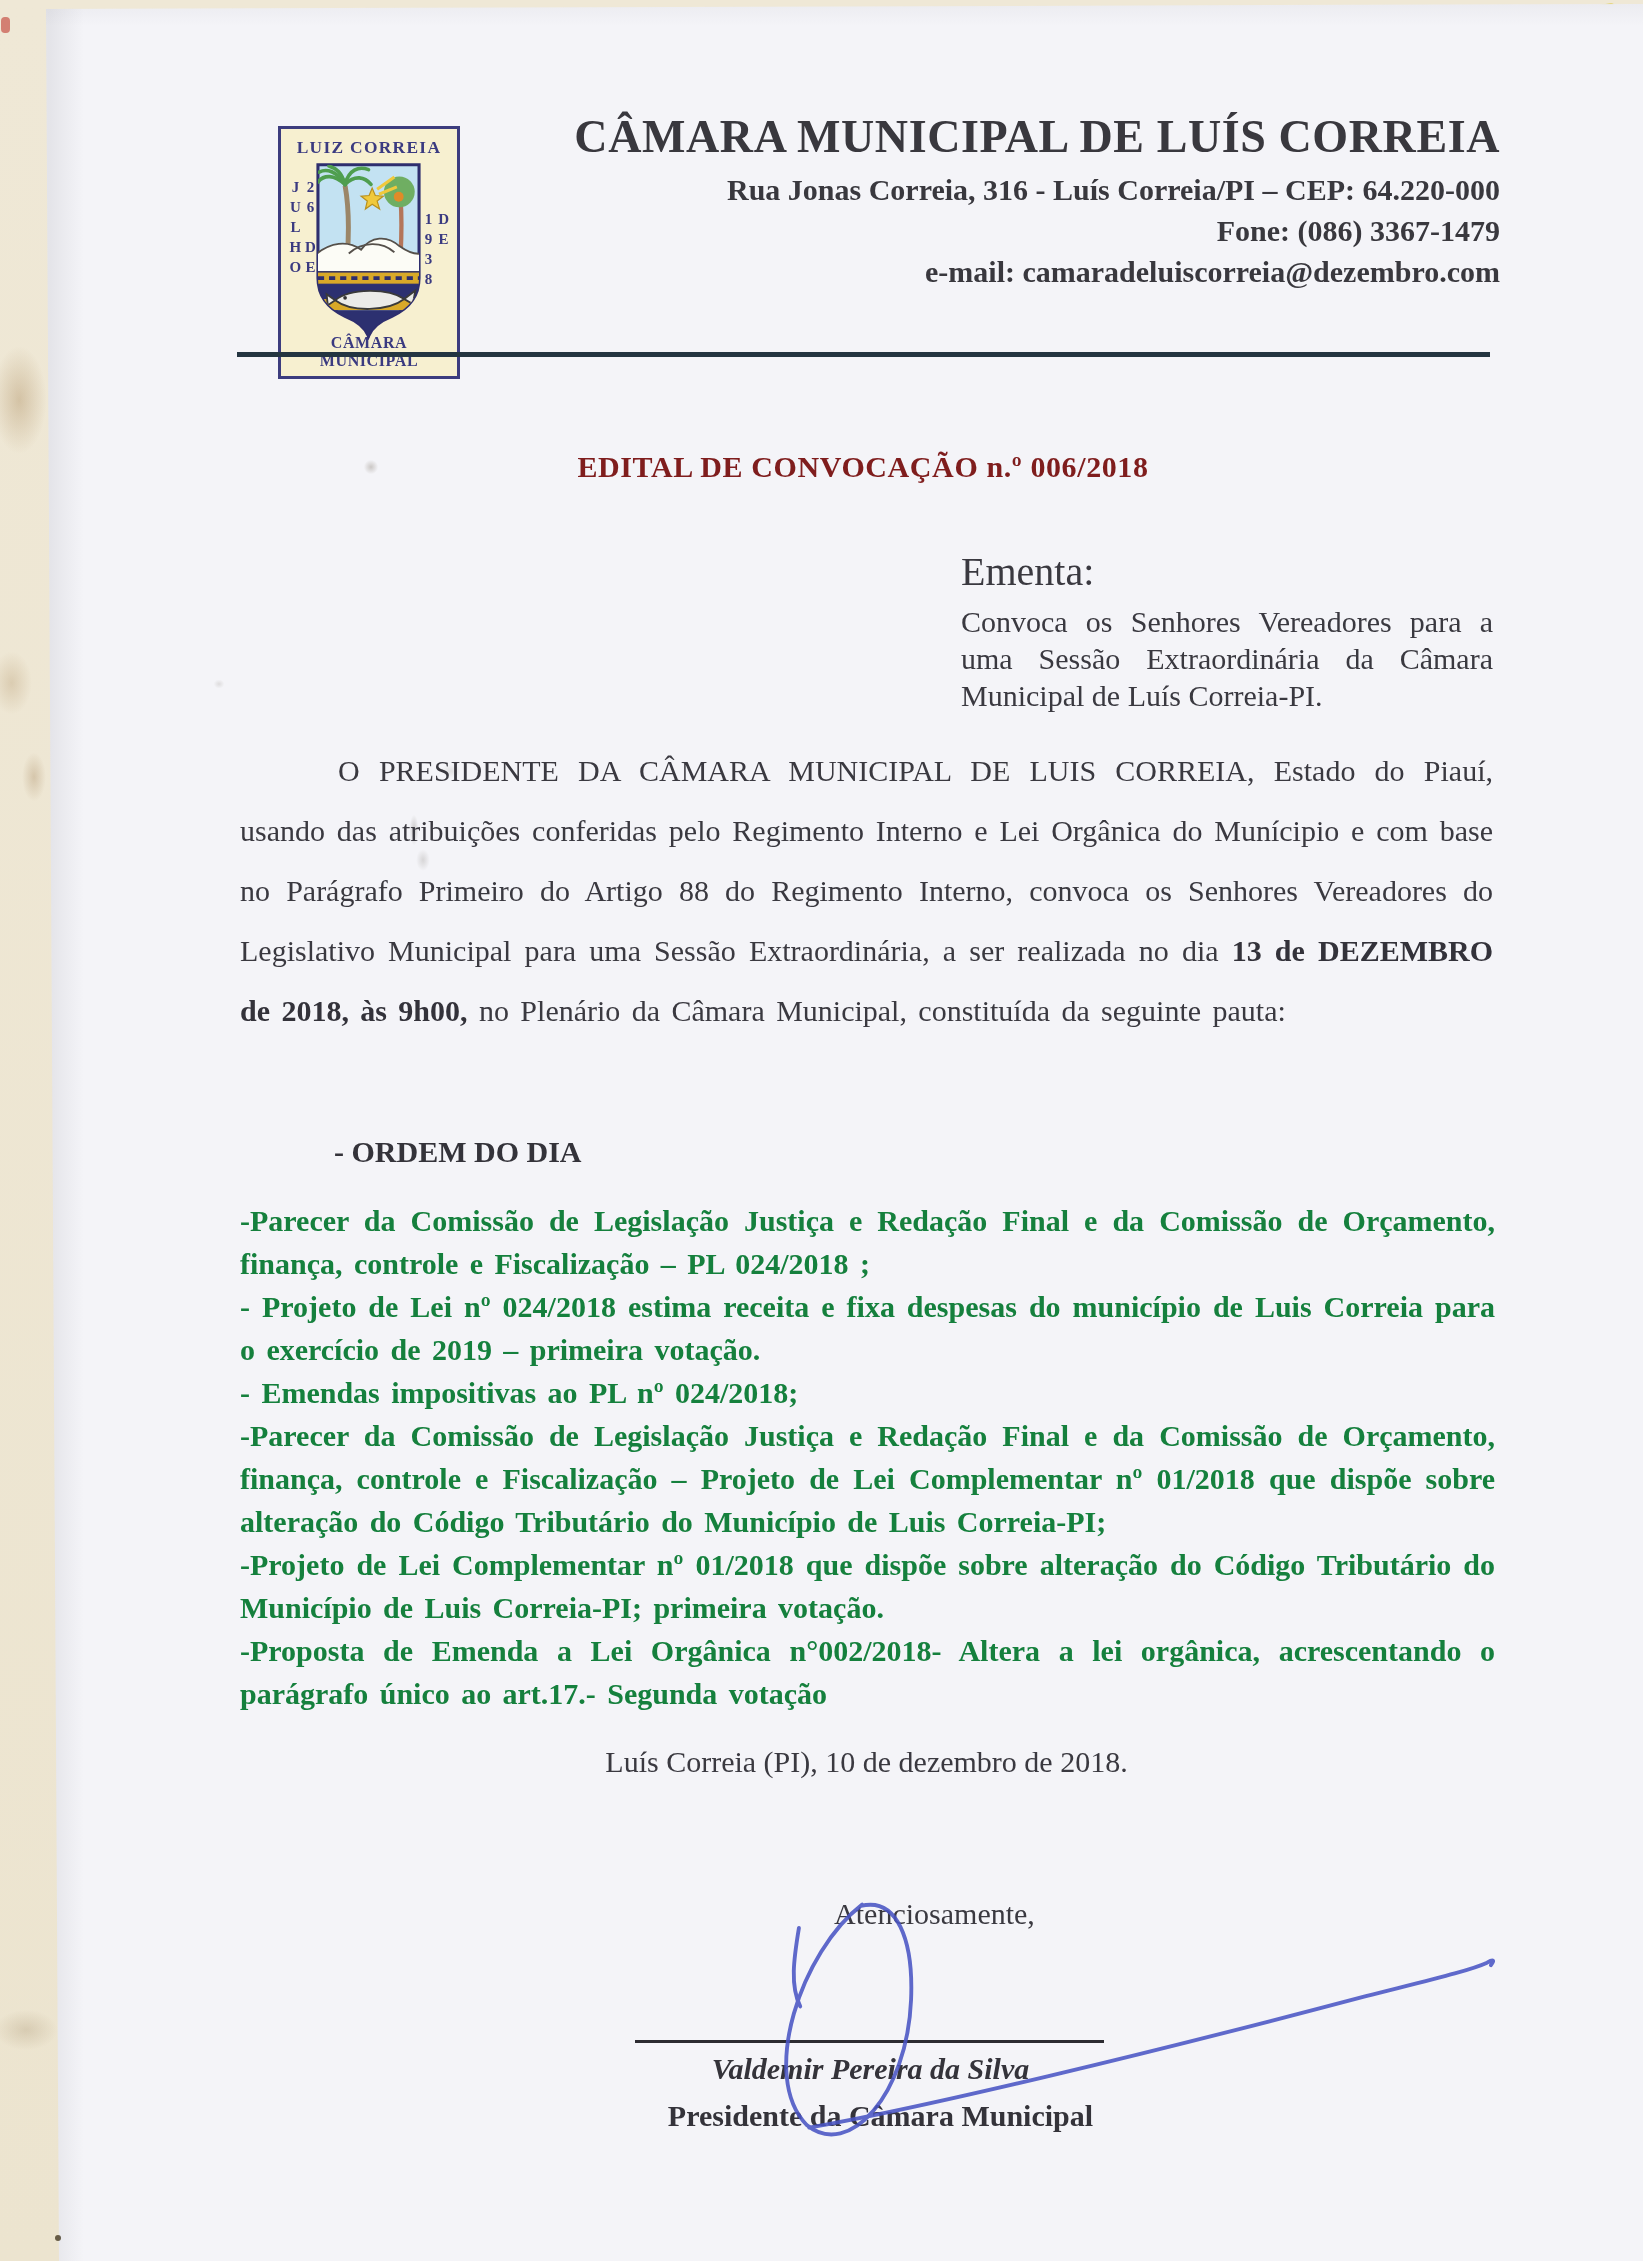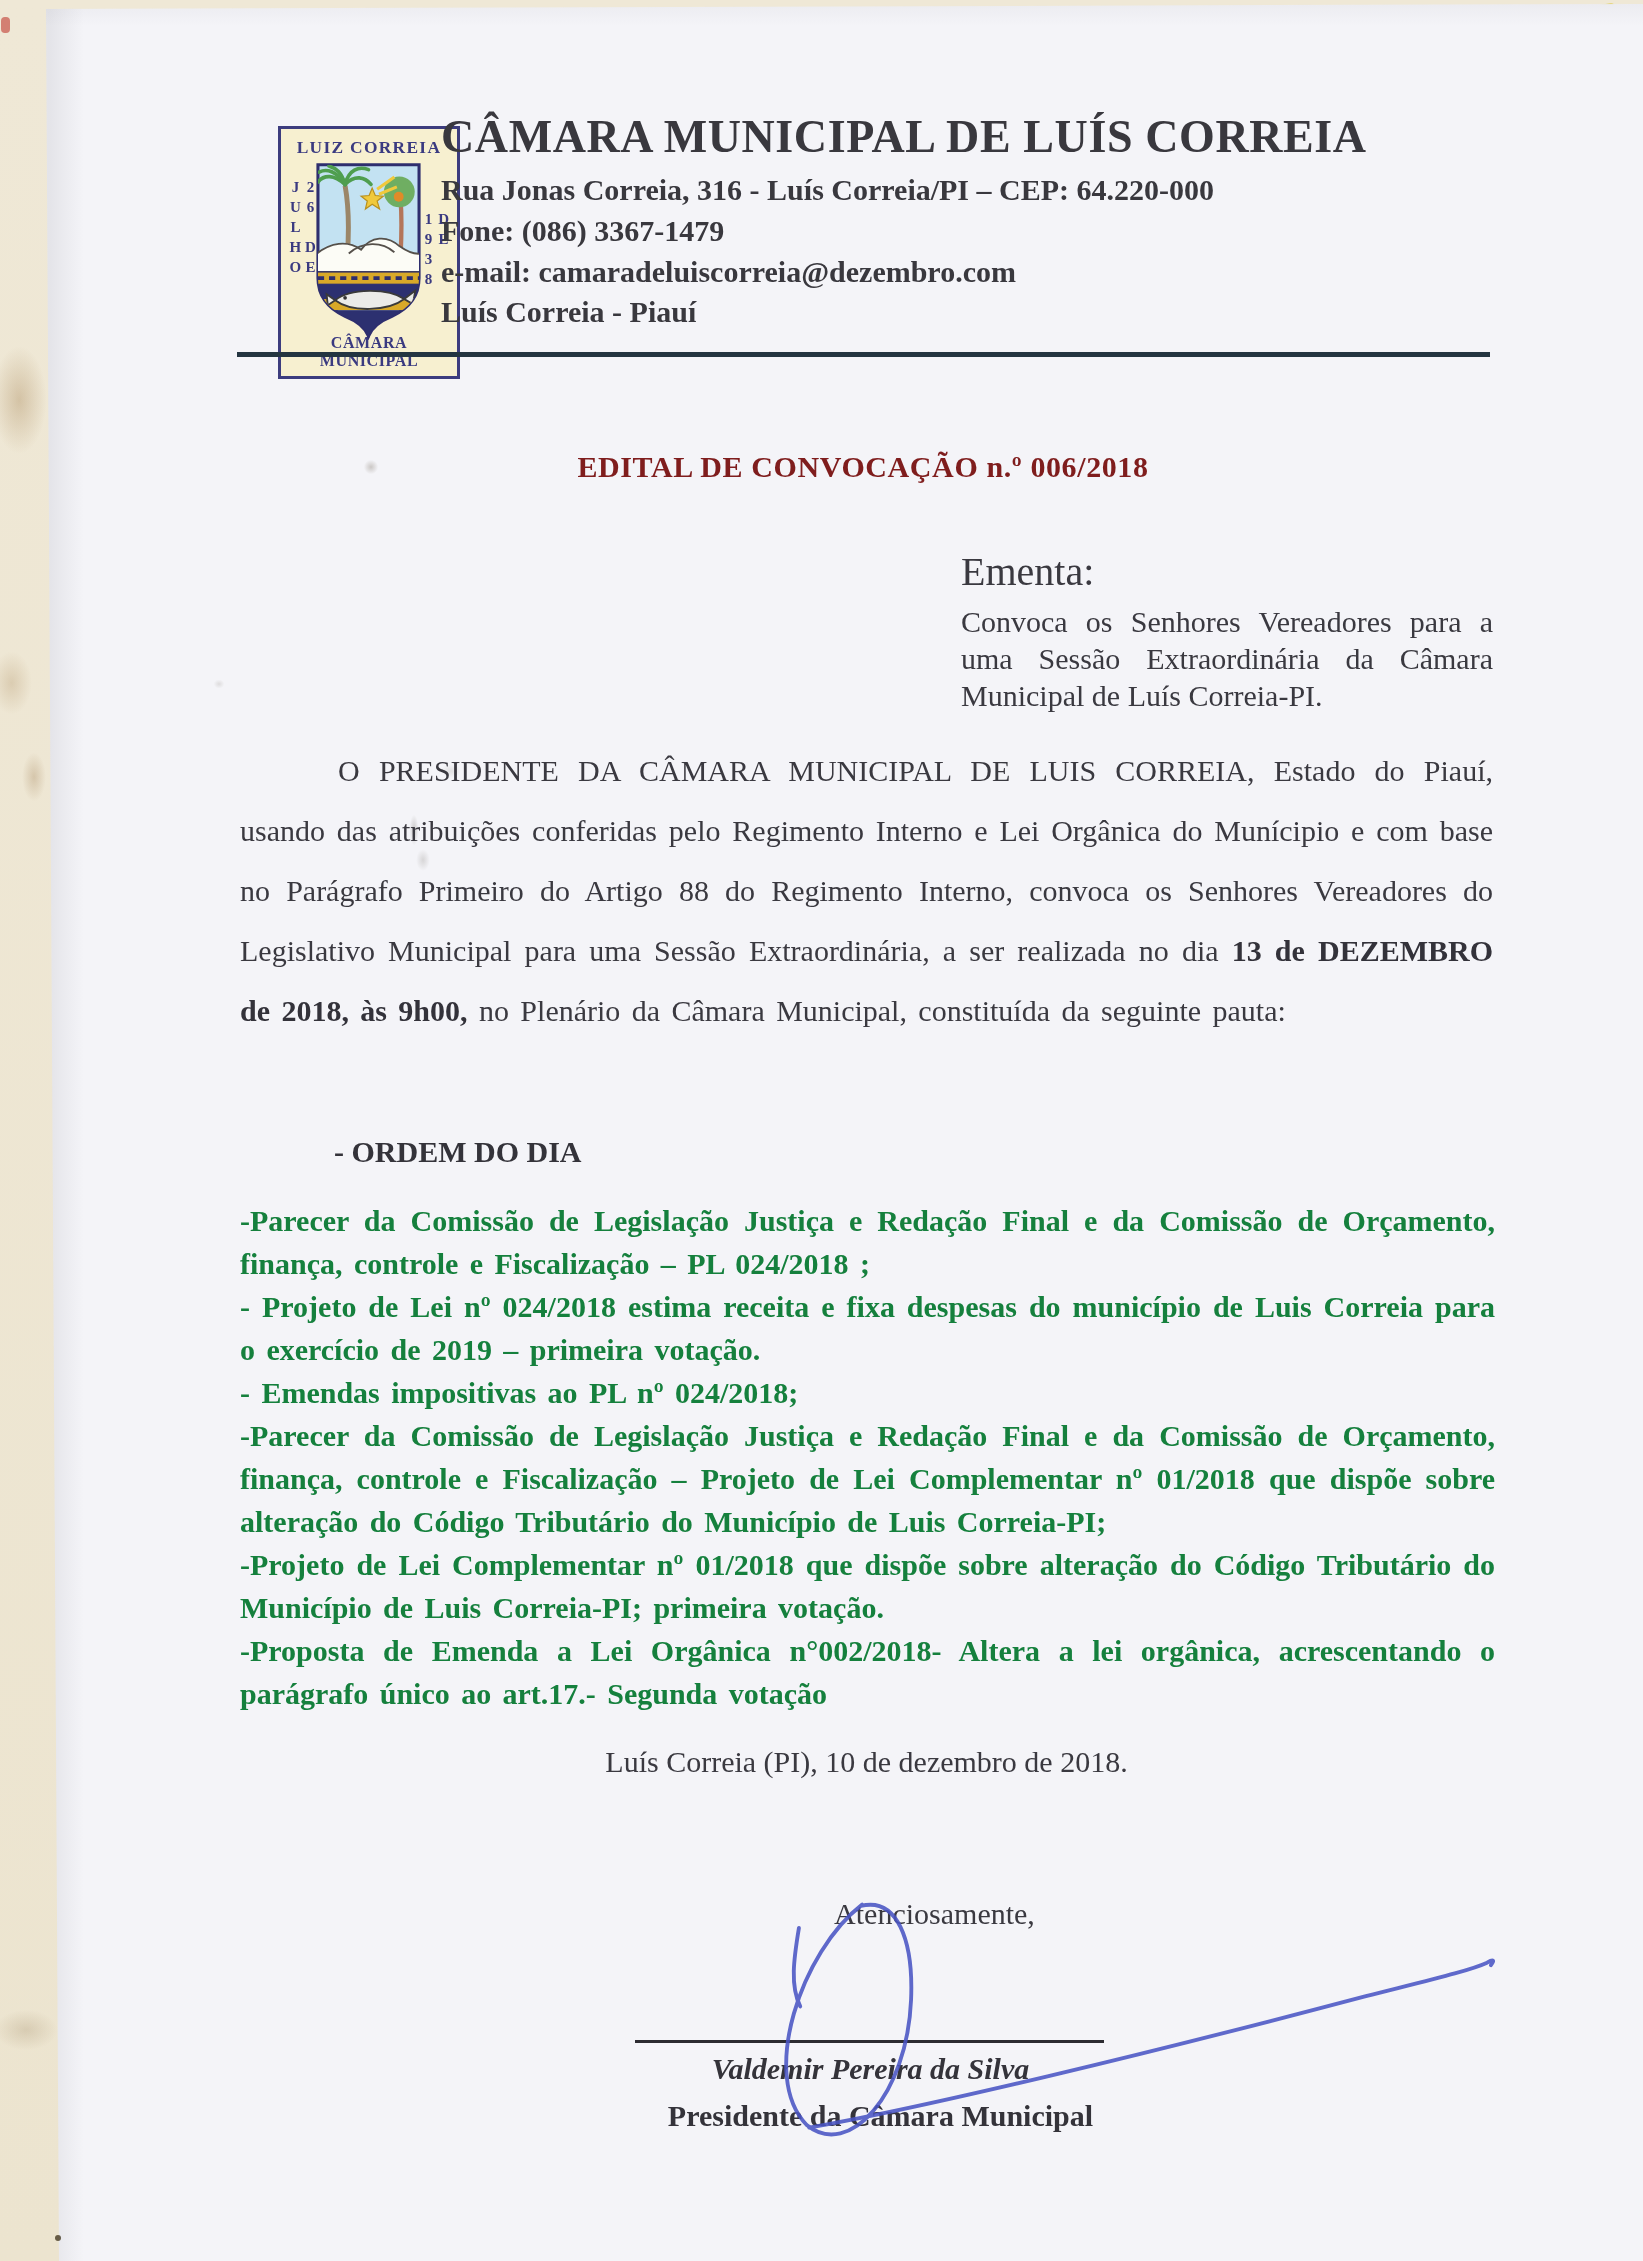--- a/index.html
+++ b/index.html
@@ -53,21 +53,21 @@
     font-size:17.4px;font-weight:bold;color:#3a3a80;letter-spacing:1.3px;}
   .logo-bottom{position:absolute;bottom:6.4px;left:0;width:100%;text-align:center;
     font-size:16px;font-weight:bold;color:#3a3a80;letter-spacing:0.6px;margin-top:40px;}
   .logo-vert{
     position:absolute;writing-mode:vertical-rl;text-orientation:upright;
     font-size:15px;font-weight:bold;color:#3a3a80;letter-spacing:3.9px;line-height:1;
   }
   .logo-vert.left{left:6.4px;top:50px;height:161px;}
   .logo-vert.right{right:6.4px;top:82px;height:129px;}
   .logo-shield{position:absolute;left:32px;top:32px;}
-  .header-text{position:absolute;left:441px;top:110px;width:1044px;text-align:left;color:#39383e;}
+  .header-text{position:absolute;left:456px;top:110px;width:1044px;text-align:right;color:#39383e;}
   .org-name{font-size:46px;font-weight:bold;line-height:54px;letter-spacing:0.6px;}
   .hline{font-size:30px;font-weight:bold;line-height:36px;}
   .hline.address{margin-top:7.7px;}
   .hline.phone{margin-top:5.2px;}
   .hline.email{margin-top:5.2px;}
   .hline.city{margin-top:3.9px;}
   .divider{position:absolute;left:237px;top:352px;width:1253px;height:4.5px;background:#243541;}
   
   .doc-title{position:absolute;left:238px;top:450px;width:1250px;text-align:center;
     font-size:30px;font-weight:bold;color:#7f1d1d;letter-spacing:0.6px;}
@@ -146,21 +146,20 @@
         <circle cx="52" cy="222" r="3" fill="#333"></circle>
       </g>
     </svg>
   </div>
 
   <div class="header-text">
     <div class="org-name">CÂMARA MUNICIPAL DE LUÍS CORREIA</div>
     <div class="hline address">Rua Jonas Correia, 316 - Luís Correia/PI – CEP: 64.220-000</div>
     <div class="hline phone">Fone: (086) 3367-1479</div>
     <div class="hline email">e-mail: camaradeluiscorreia@dezembro.com</div>
-    <div class="hline city">Luís Correia - Piauí</div>
   </div>
   <div class="divider"></div>
 
   <div class="doc-title">EDITAL DE CONVOCAÇÃO n.º 006/2018</div>
 
   <div class="ementa-label">Ementa:</div>
   <div class="ementa-text">Convoca os Senhores Vereadores para a uma Sessão Extraordinária da Câmara Municipal de Luís Correia-PI.</div>
 
   <div class="intro"><span>O PRESIDENTE DA CÂMARA MUNICIPAL DE LUIS CORREIA, Estado do Piauí, usando das atribuições conferidas pelo Regimento Interno e Lei Orgânica do Munícipio e com base no Parágrafo Primeiro do Artigo 88 do Regimento Interno, convoca os Senhores Vereadores do Legislativo Municipal para uma Sessão Extraordinária, a ser realizada no dia </span><b>13 de DEZEMBRO de 2018, às 9h00,</b><span> no Plenário da Câmara Municipal, constituída da seguinte pauta:</span></div>
 

